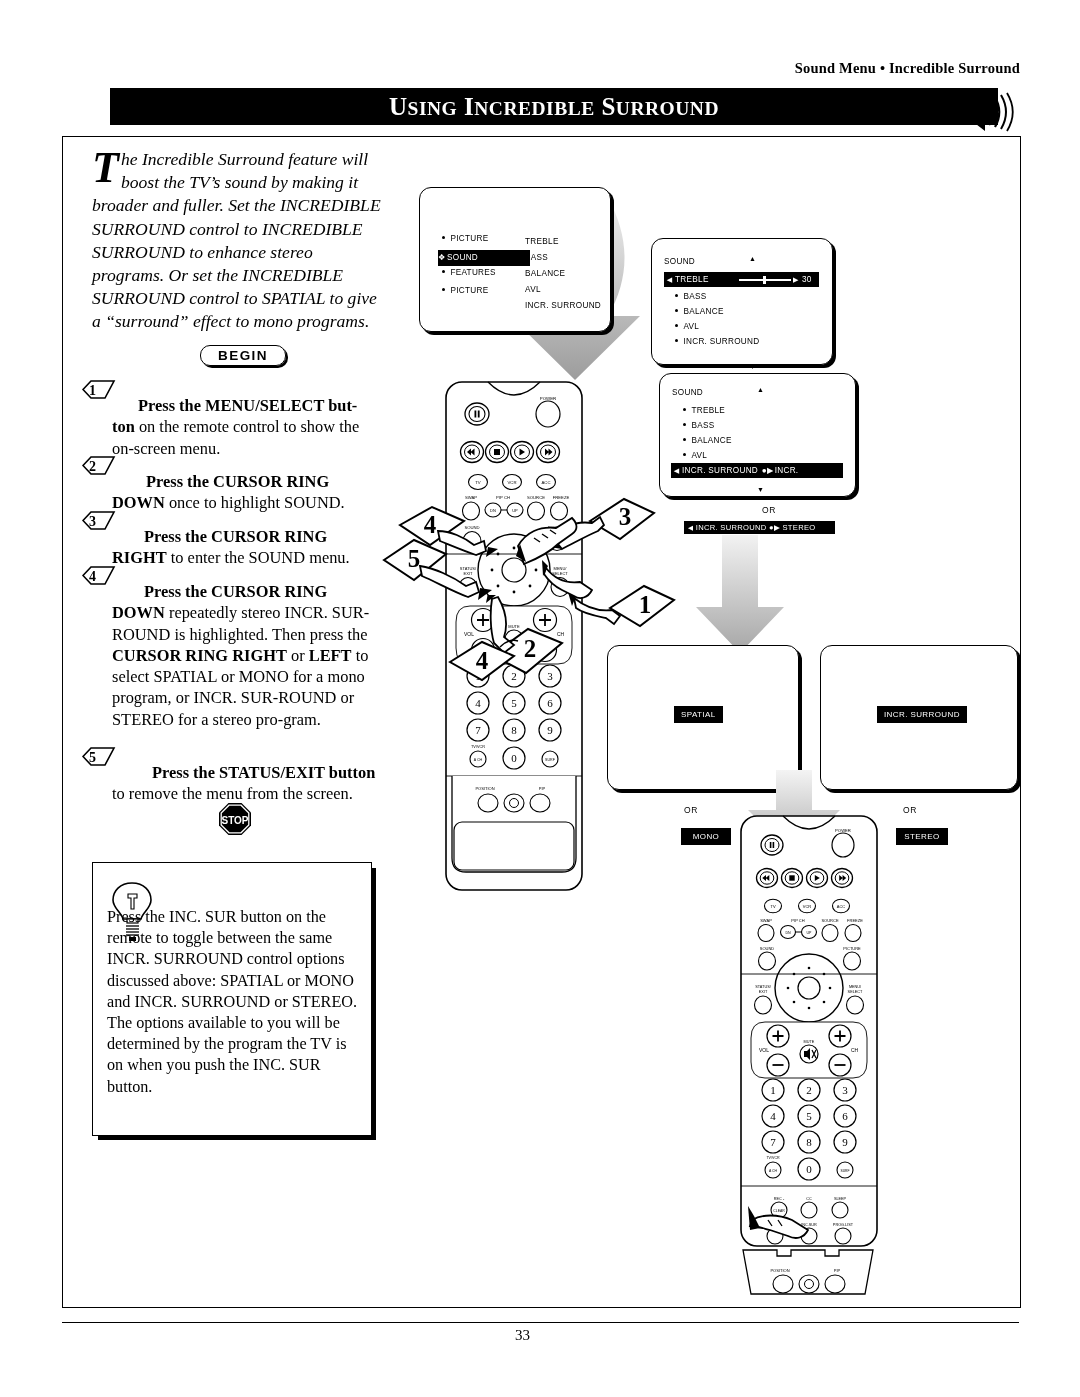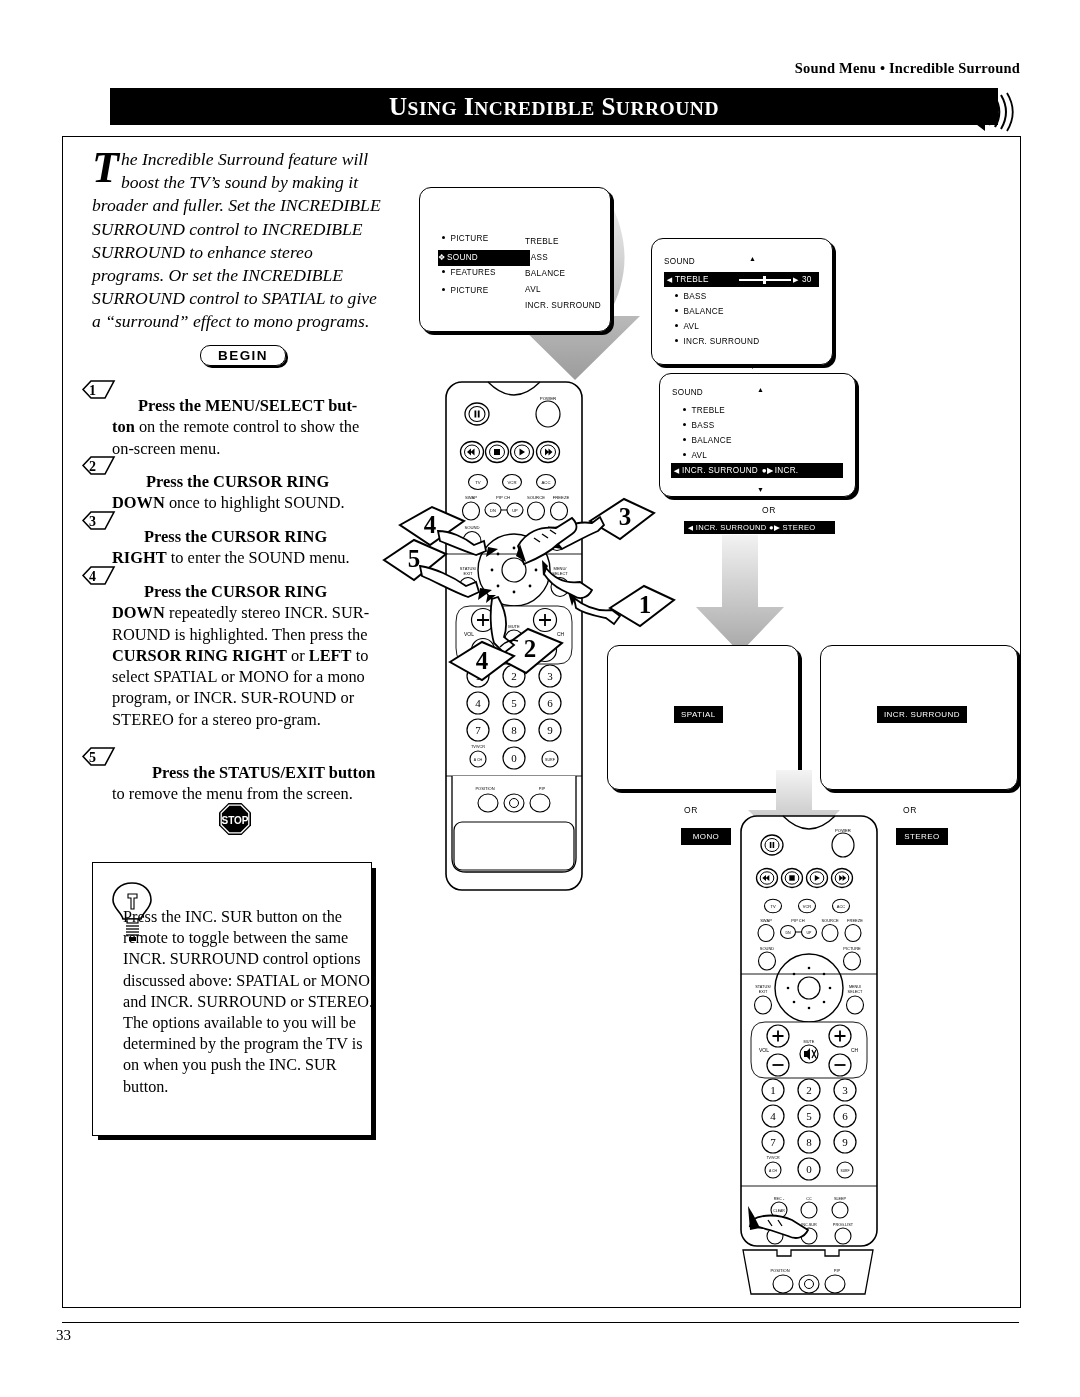--- a/index.html
+++ b/index.html
@@ -13,21 +13,21 @@
   #title-bar{left:62px;top:88px;width:888px;height:37px;background:#000;margin-left:48px;}
   #title-bar .t{color:#fff;text-align:center;line-height:37px;font-size:25px;
       font-family:"Liberation Serif",serif;font-weight:bold;letter-spacing:.5px;}
   .smallcapword{font-size:25px;}
   .smallcaprest{font-size:19.5px;}
   #spk{left:958px;top:90px;width:60px;height:44px;}
 
   
   #frame{left:62px;top:136px;width:957px;height:1170px;border:1.5px solid #000;background:#fff;}
   #footer-rule{left:62px;top:1322px;width:957px;height:0;border-top:1.5px solid #000;}
-  #pageno{left:56px;top:1327px;width:957px;text-align:left;font-size:15px;}
+  #pageno{left:44px;top:1327px;width:957px;text-align:center;font-size:15px;}
 
   
   #intro{left:92px;top:148px;width:290px;font-style:italic;font-size:17.6px;line-height:23.2px;
          font-family:"Liberation Serif",serif;}
   #intro .dropcap{float:left;font-size:44px;line-height:36px;font-style:italic;font-weight:bold;
          padding-right:2px;padding-top:2px;font-family:"Liberation Serif",serif;}
   #begin{left:200px;top:345px;width:84px;height:19px;border:1.6px solid #000;border-radius:10px;
          box-shadow:2px 2px 0 #000;text-align:center;}
   #begin span{font-size:13.5px;letter-spacing:1.4px;font-family:"Liberation Sans",sans-serif;
          font-weight:bold;line-height:19px;}
@@ -46,21 +46,21 @@
 
   #stop{left:218px;top:802px;width:34px;height:34px;}
 
   
   #sh-shadow{left:98px;top:868px;width:278px;height:272px;background:#000;}
   #sh-box{left:92px;top:862px;width:278px;height:272px;background:#fff;border:1.5px solid #000;}
   #sh-head{position:absolute;left:0;top:0;width:278px;height:38px;background:#000;}
   #sh-head .t{color:#fff;text-align:center;line-height:38px;font-size:18px;font-weight:bold;
               font-family:"Liberation Serif",serif;letter-spacing:.5px;}
   #sh-bulb{position:absolute;left:6px;top:6px;width:70px;height:78px;}
-  #sh-body{position:absolute;left:14px;top:44px;width:252px;font-size:16.2px;line-height:21.2px;margin-left:16px;}
+  #sh-body{position:absolute;left:14px;top:44px;width:252px;font-size:16.2px;line-height:21.2px;}
   #sh-body .first{text-indent:44px;}
 
   
   .tv{position:absolute;background:#fff;border:1.8px solid #000;border-radius:12px;
       box-shadow:3px 3px 0 #000;}
   .osd{font-family:"Liberation Sans",sans-serif;letter-spacing:.3px;}
 
   #tv1{left:419px;top:187px;width:190px;height:143px;}
   #tv2{left:651px;top:238px;width:180px;height:125px;}
   #tv3{left:659px;top:373px;width:195px;height:122px;}

